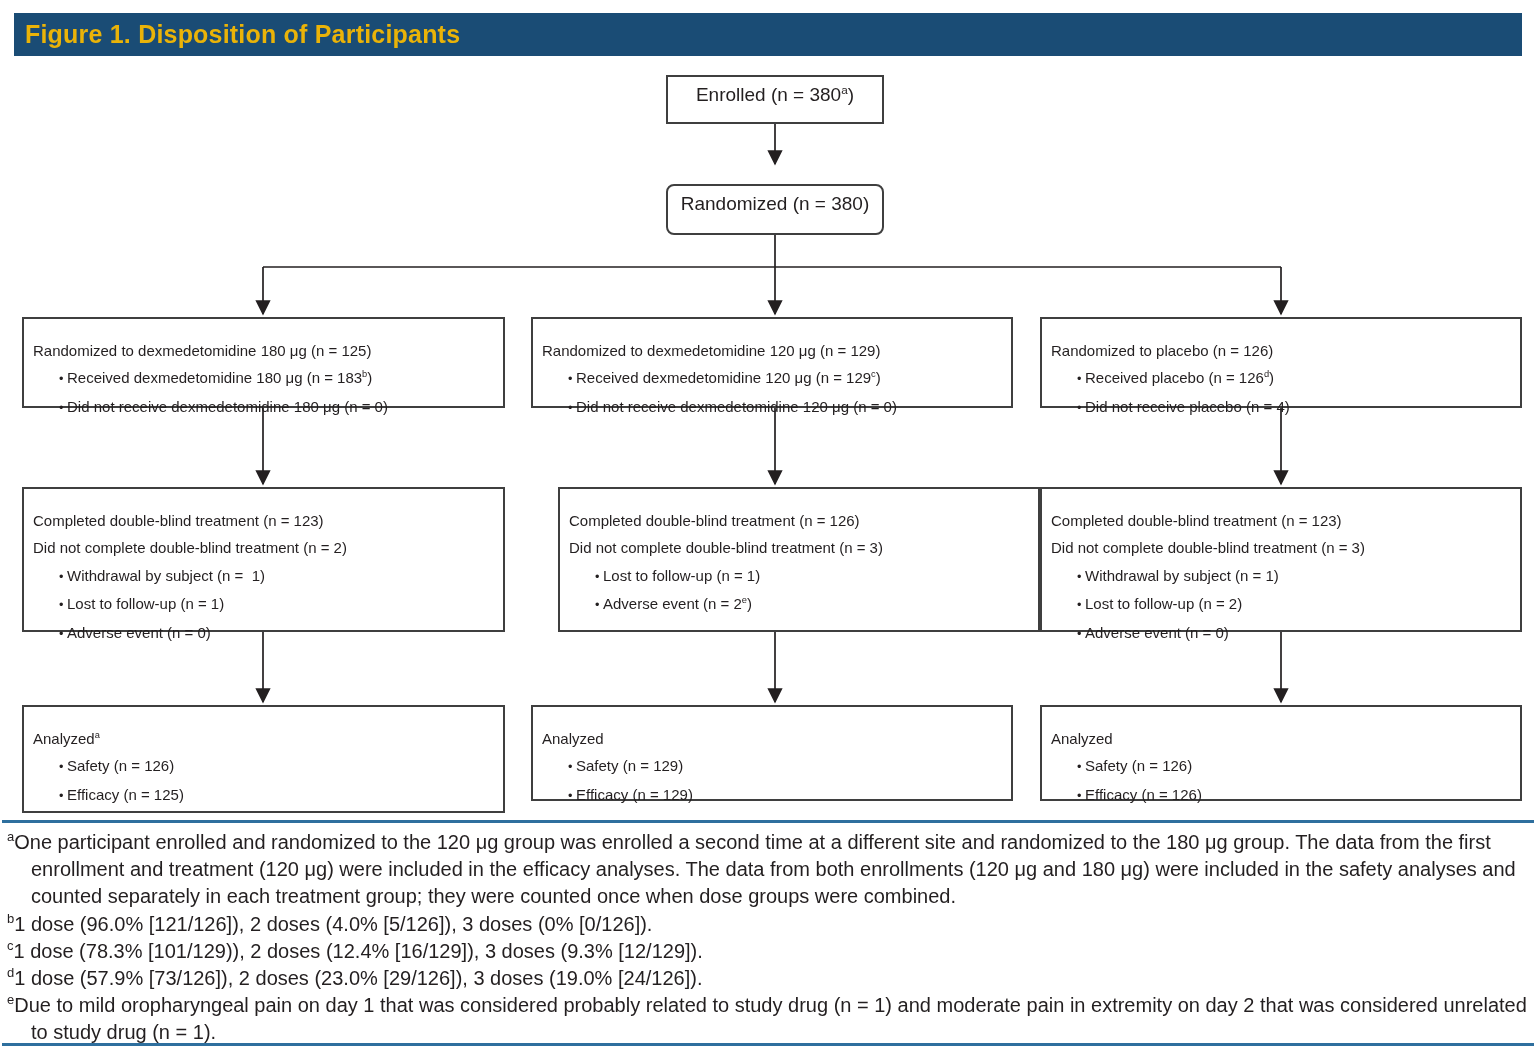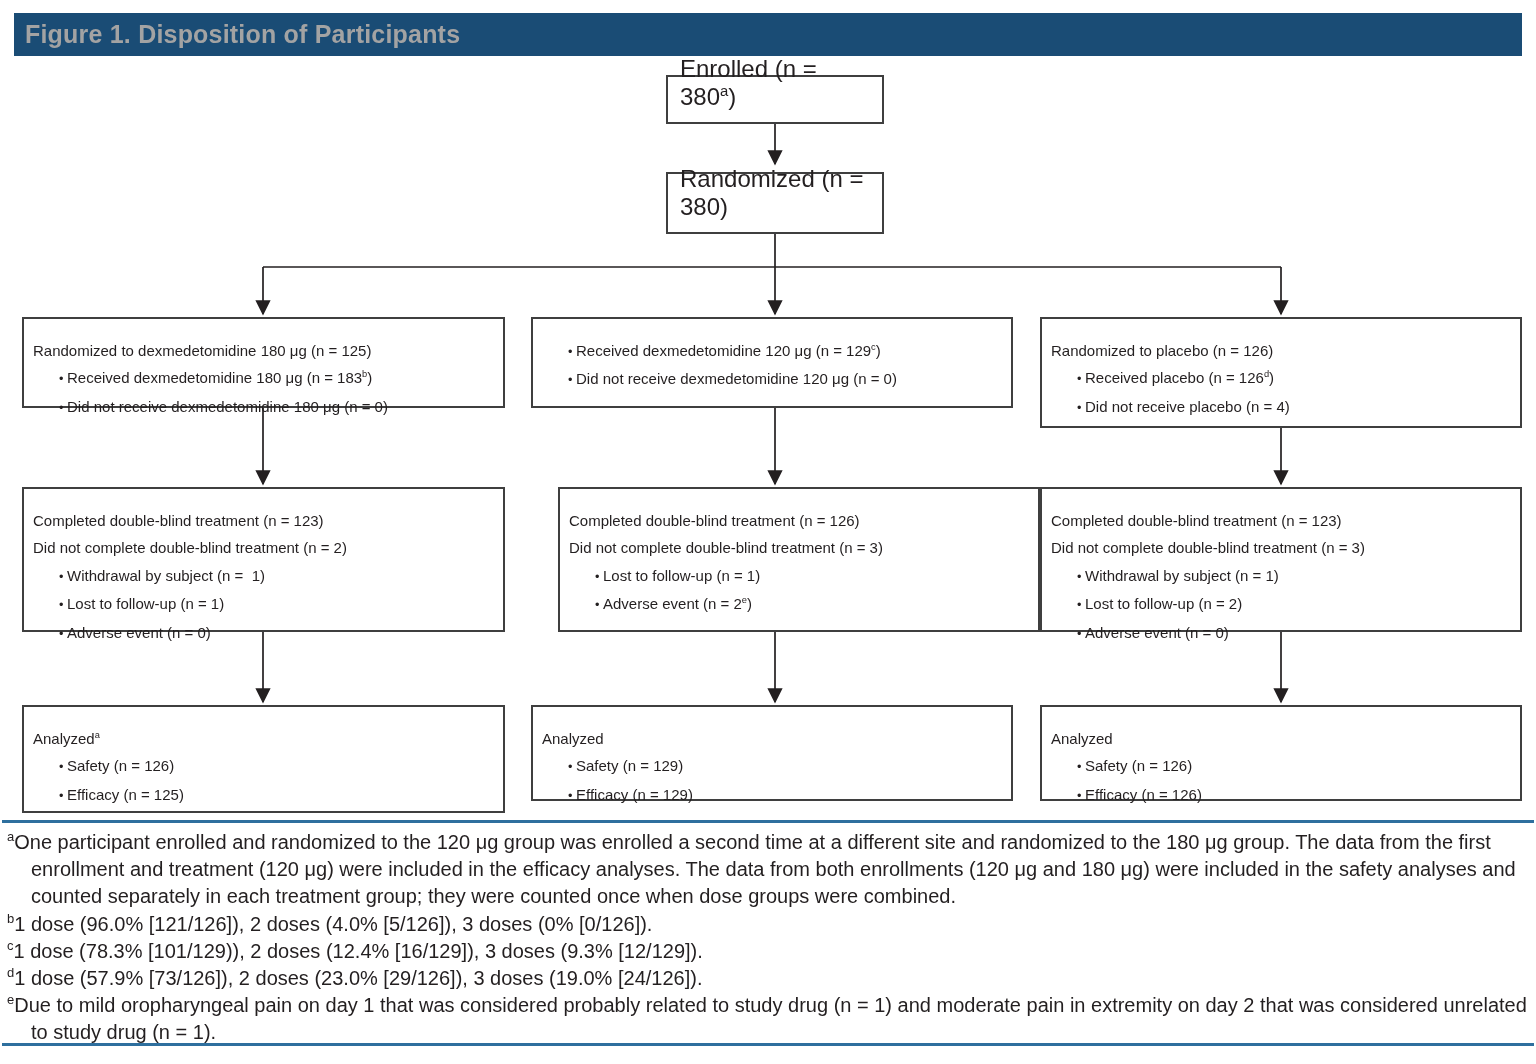--- a/index.html
+++ b/index.html
@@ -21,44 +21,44 @@
   .header-bar {
     position: absolute;
     left: 14px; top: 13px;
     width: 1508px; height: 43px;
     background: var(--header-bg);
     display: flex;
     align-items: center;
     padding-left: 11px;
   }
   .header-bar .title {
-    color: #a3a3a3;
+    color: #eab308;
     font-size: 25px;
     font-weight: bold;
     letter-spacing: 0.2px;
   }
   .connectors {
     position: absolute;
     left: 0; top: 0;
     width: 1536px; height: 1064px;
     pointer-events: none;
   }
   .flow-box {
     position: absolute;
     border: 2px solid var(--box-border);
     background: #ffffff;
     padding: 18px 9px 0 9px;
     font-size: 15px;
   }
   .flow-box.center {
     display: flex;
-    align-items: flex-end;
+    align-items: flex-start;
     justify-content: center;
-    padding: 12px;
-    font-size: 24px;
+    padding: 4px;
+    font-size: 19px;
   }
   .nline {
     line-height: 27.4px;
     white-space: pre-wrap;
   }
   .nline.bullet { padding-left: 26px; }
   .nline .dot { font-size: 0.85em; }
   sup {
     font-size: 0.62em;
     vertical-align: super;
@@ -81,24 +81,24 @@
   }
   .footnote {
     line-height: 27.2px;
     padding-left: 24px;
     text-indent: -24px;
     white-space: pre-wrap;
   }
   .footnote sup { font-size: 0.65em; }
   
   #box-enrolled   { left: 666px; top: 75px;  width: 218px; height: 49px; }
-  #box-randomized { left: 666px; top: 172px; width: 218px; height: 62px; }
+  #box-randomized { left: 666px; top: 184px; width: 218px; height: 51px; border-radius: 8px; }
   #box-a1r { left: 22px;   top: 317px; width: 483px; height: 91px; }
   #box-a2r { left: 531px;  top: 317px; width: 482px; height: 91px; }
-  #box-a3r { left: 1040px; top: 317px; width: 482px; height: 111px; }
+  #box-a3r { left: 1040px; top: 317px; width: 482px; height: 91px; }
   #box-a1c { left: 22px;   top: 487px; width: 483px; height: 145px; }
   #box-a2c { left: 558px;  top: 487px; width: 482px; height: 145px; }
   #box-a3c { left: 1040px; top: 487px; width: 482px; height: 145px; }
   #box-a1a { left: 22px;   top: 705px; width: 483px; height: 108px; }
   #box-a2a { left: 531px;  top: 705px; width: 482px; height: 96px; }
   #box-a3a { left: 1040px; top: 705px; width: 482px; height: 96px; }
 </style>
 </head>
 <body>
 
@@ -133,20 +133,21 @@
   </div>
 <div id="box-randomized" class="flow-box center">
     <div class="nline"><span>Randomized (n = 380)</span></div>
   </div>
 <div id="box-a1r" class="flow-box">
     <div class="nline"><span>Randomized to dexmedetomidine 180 μg (n = 125)</span></div>
     <div class="nline bullet"><span class="dot">• </span><span>Received dexmedetomidine 180 μg (n = 183</span><sup>b</sup><span>)</span></div>
     <div class="nline bullet"><span class="dot">• </span><span>Did not receive dexmedetomidine 180 μg (n = 0)</span></div>
   </div>
 <div id="box-a2r" class="flow-box">
+    <div class="nline"><span>Randomized to dexmedetomidine 120 μg (n = 129)</span></div>
     <div class="nline bullet"><span class="dot">• </span><span>Received dexmedetomidine 120 μg (n = 129</span><sup>c</sup><span>)</span></div>
     <div class="nline bullet"><span class="dot">• </span><span>Did not receive dexmedetomidine 120 μg (n = 0)</span></div>
   </div>
 <div id="box-a3r" class="flow-box">
     <div class="nline"><span>Randomized to placebo (n = 126)</span></div>
     <div class="nline bullet"><span class="dot">• </span><span>Received placebo (n = 126</span><sup>d</sup><span>)</span></div>
     <div class="nline bullet"><span class="dot">• </span><span>Did not receive placebo (n = 4)</span></div>
   </div>
 <div id="box-a1c" class="flow-box">
     <div class="nline"><span>Completed double-blind treatment (n = 123)</span></div>

